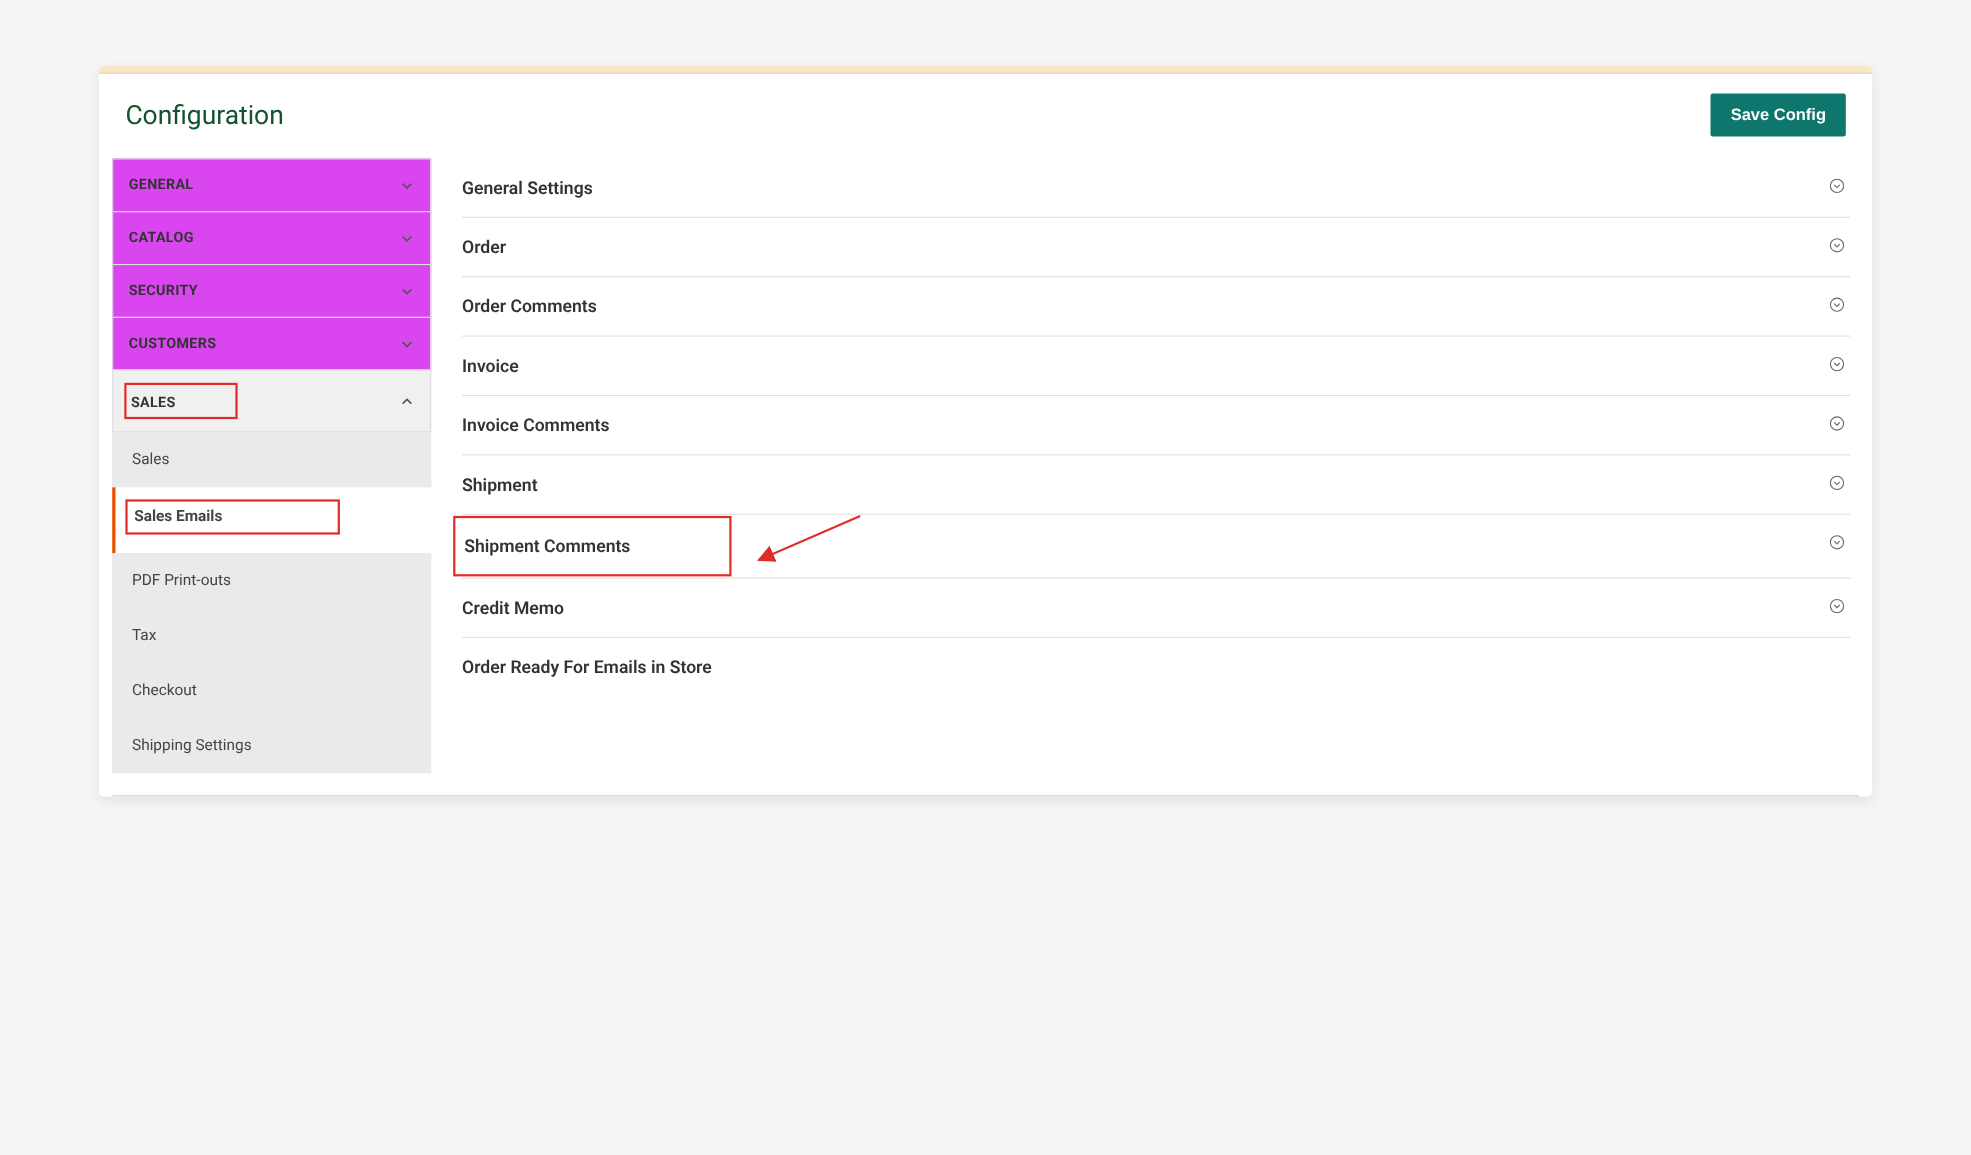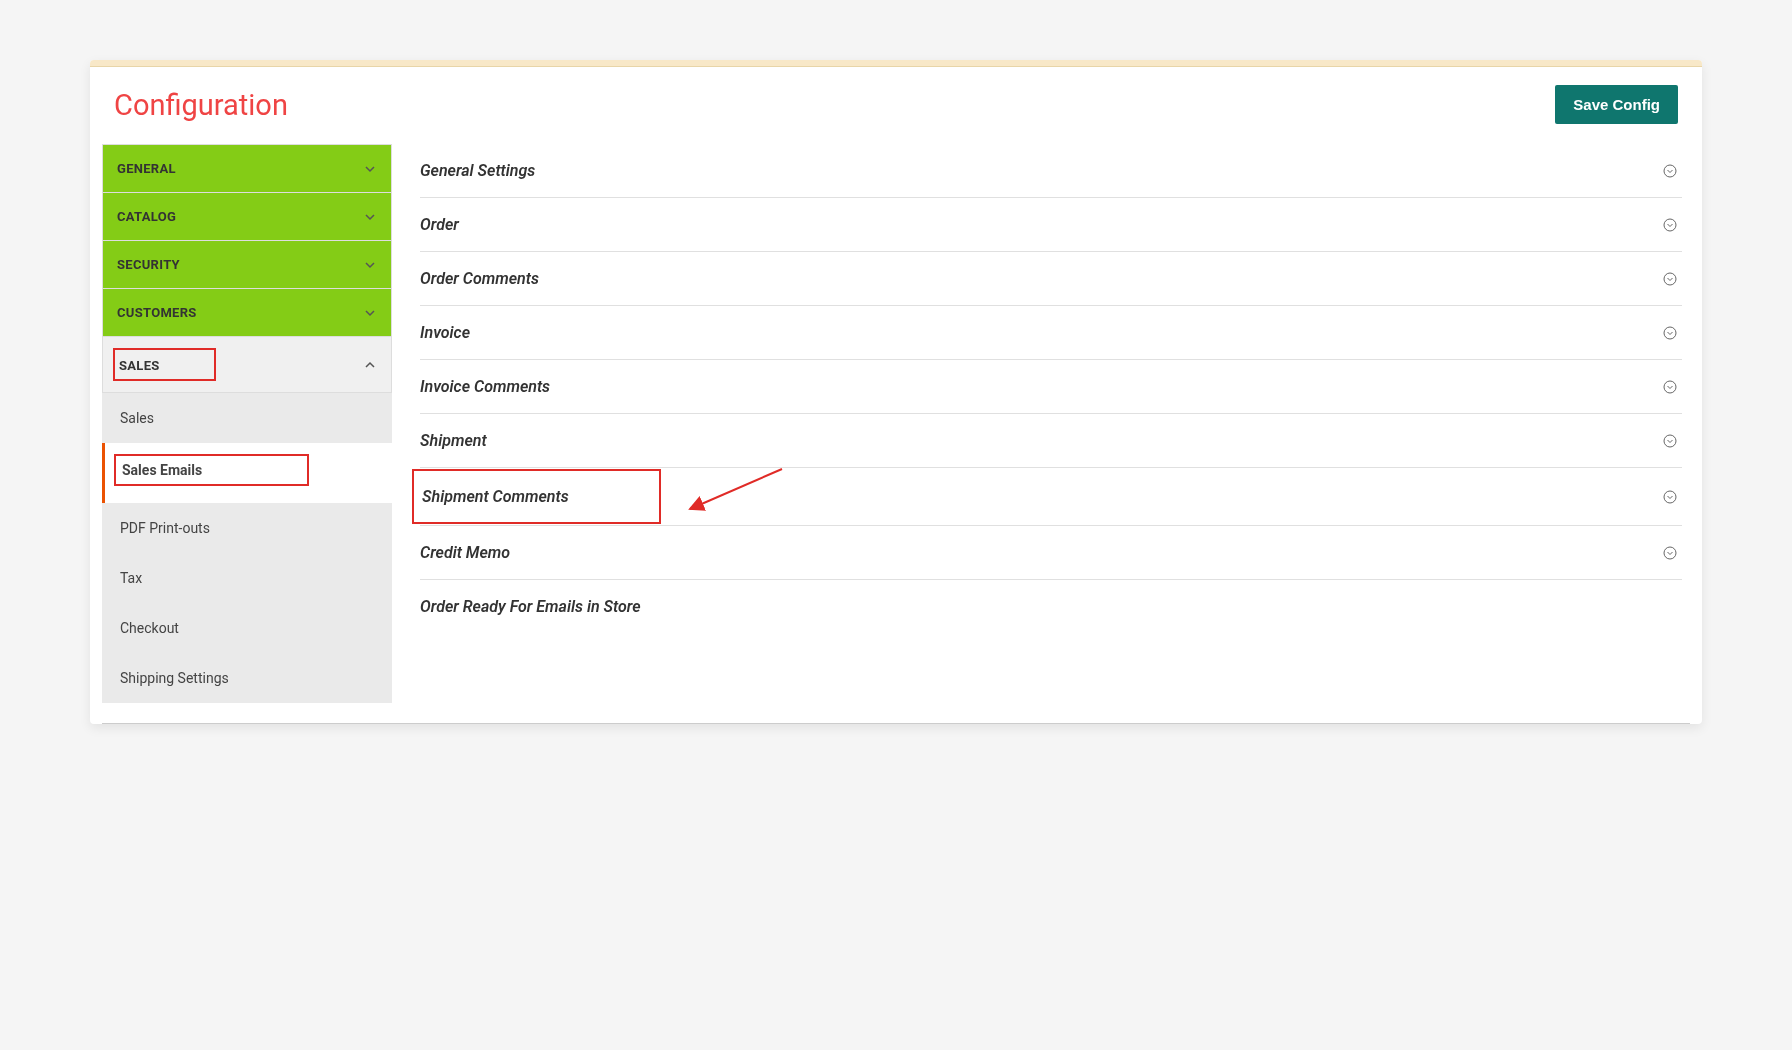--- a/index.html
+++ b/index.html
@@ -19,23 +19,23 @@
       background: #f8e8c8;
       border-bottom: 1px solid #e8d5a8;
     }
     .header {
       display: flex;
       justify-content: space-between;
       align-items: center;
       padding: 18px 24px 20px;
     }
     .page-title {
-      font-size: 29px;
+      font-size: 24px;
       font-weight: 400;
-      color: #ef4444;
+      color: #14532d;
     }
     .save-btn {
       background: #0f766e;
       color: #fff;
       border: none;
       font-size: 15px;
       font-weight: 600;
       padding: 11px 18px;
       cursor: pointer;
       border-radius: 2px;
@@ -48,21 +48,21 @@
       width: 290px;
       flex-shrink: 0;
     }
     .nav-top-item {
       display: flex;
       justify-content: space-between;
       align-items: center;
       padding: 16px 14px;
       border: 1px solid #dddddd;
       margin-top: -1px;
-      background: #84cc16;
+      background: #d946ef;
       cursor: pointer;
     }
     .nav-top-item.first { margin-top: 0; }
     .nav-top-item.expanded { background: #f0f0f0; }
     .nav-top-label {
       font-size: 13px;
       font-weight: 700;
       color: #333;
       letter-spacing: 0.3px;
     }
@@ -106,25 +106,24 @@
     }
     .content {
       flex: 1;
       padding-left: 28px;
       padding-right: 8px;
       position: relative;
     }
     .section-row {
       display: flex;
       justify-content: space-between;
-      align-items: center;
+      align-items: flex-start;
       padding: 17px 4px 17px 0;
       border-bottom: 1px solid #e0e0e0;
       cursor: pointer;
-      font-style: italic;
     }
     .section-row.last { border-bottom: none; }
     .section-label {
       font-size: 16px;
       font-weight: 600;
       color: #333;
     }
     .collapse-icon {
       width: 16px;
       height: 16px;

